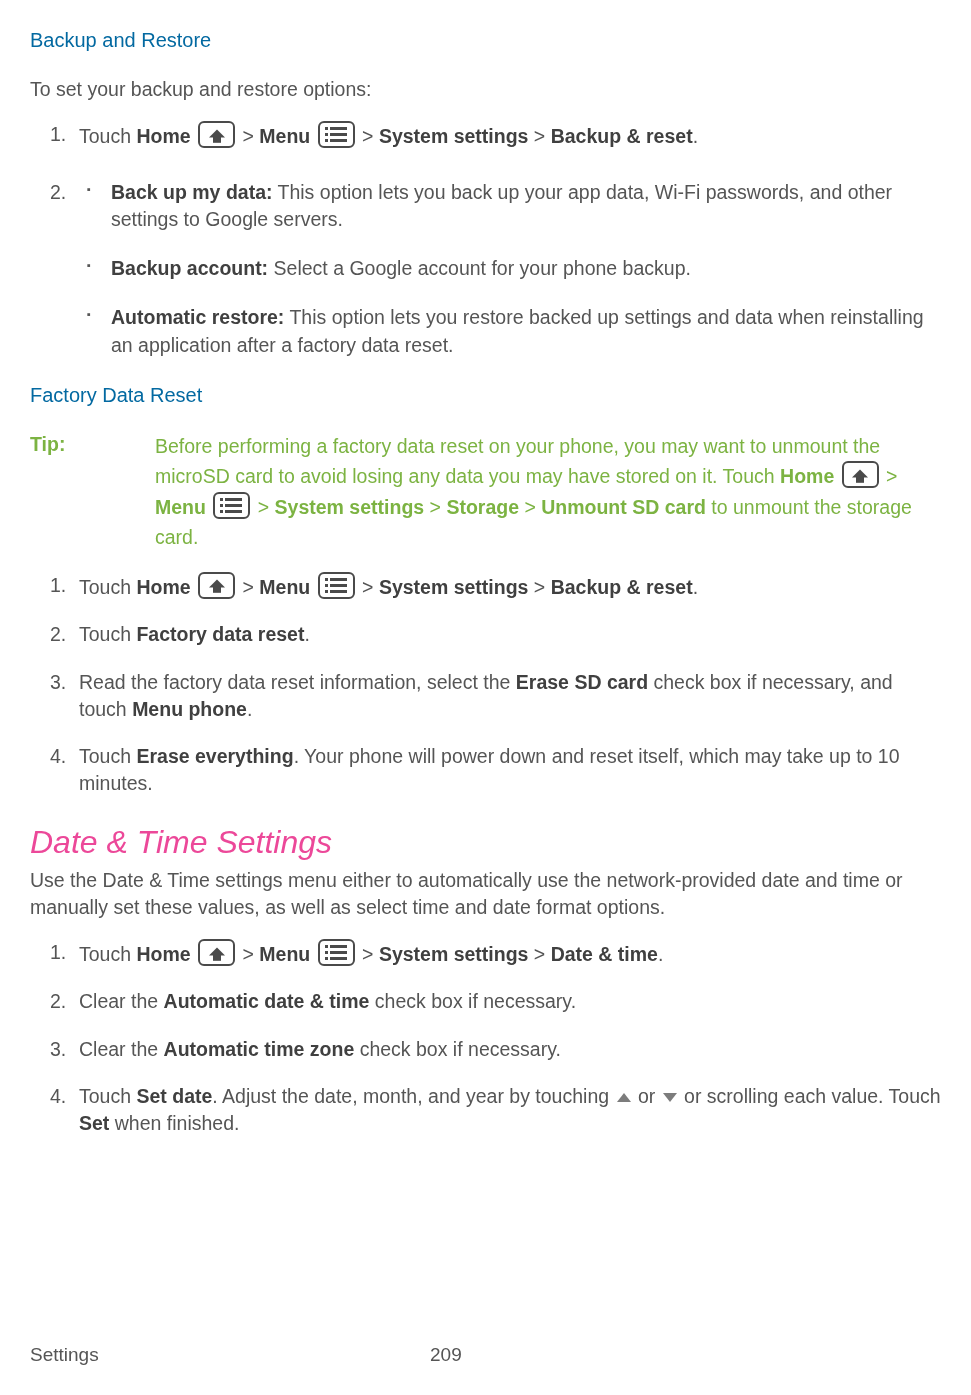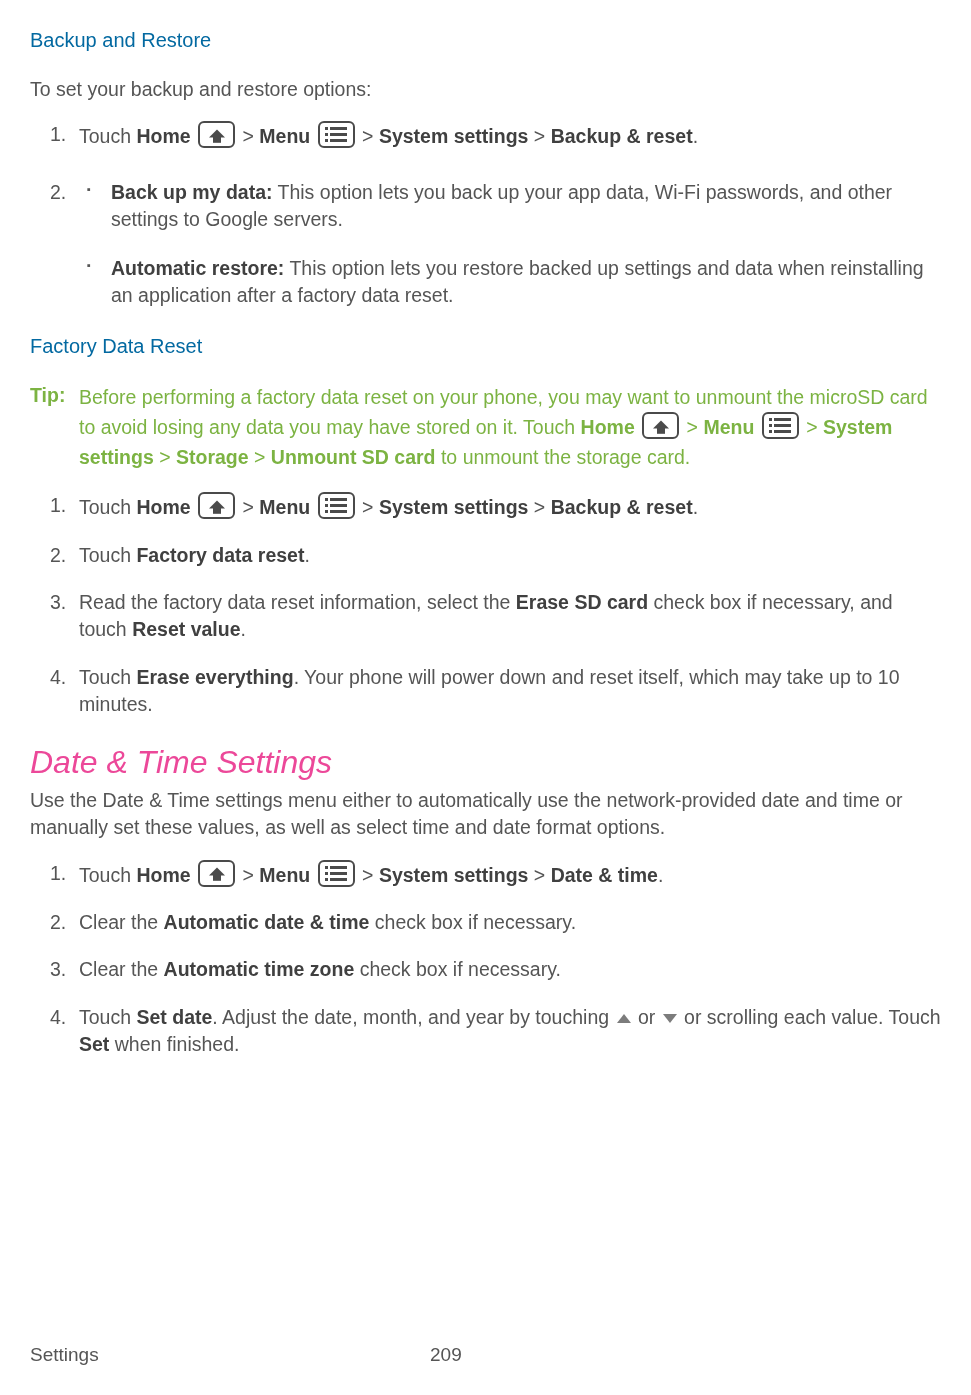--- a/index.html
+++ b/index.html
@@ -65,30 +65,32 @@
       color: #555555;
     }
     .bold {
       font-weight: bold;
       color: #404040;
       text-align: right;
     }
     .tip-block {
       display: flex;
       margin: 0 0 20px 0;
+      gap: 48px;
     }
     .tip-label {
       color: #7cb342;
       font-weight: bold;
       flex: 0 0 49px;
     }
     .tip-body {
       color: #7cb342;
       flex: 1;
       line-height: 1.55;
+      margin-left: 28px;
     }
     .tip-body .bold {
       color: #7cb342;
     }
     .icon-home {
       display: inline-block;
       vertical-align: -5px;
       width: 33px;
       height: 23px;
       border: 2px solid #4a4a4a;
@@ -193,20 +195,23 @@
     <span>Touch </span><span class="bold">Home</span>
     <span class="icon-home"></span><span> &gt; </span><span class="bold">Menu</span>
     <span class="icon-menu"></span><span> &gt; </span><span class="bold">System settings</span><span> &gt; </span><span class="bold">Backup &amp; reset</span><span>.</span>
   </li>
   <li>
     <ul class="ul2" style="margin-top:28px;">
       <li>
         <span class="bold">Back up my data:</span><span> This option lets you back up your app data, Wi-Fi passwords, and other settings to Google servers.</span>
       </li>
       <li>
+        <span class="bold">Backup account:</span><span> Select a Google account for your phone backup.</span>
+      </li>
+      <li>
         <span class="bold">Automatic restore:</span><span> This option lets you restore backed up settings and data when reinstalling an application after a factory data reset.</span>
       </li>
     </ul>
   </li>
 </ol>
 
 <div class="h3">Factory Data Reset</div>
 
 <div class="tip-block">
   <div class="tip-label">Tip:</div>
@@ -220,21 +225,21 @@
 <ol class="ol1">
   <li>
     <span>Touch </span><span class="bold">Home</span>
     <span class="icon-home"></span><span> &gt; </span><span class="bold">Menu</span>
     <span class="icon-menu"></span><span> &gt; </span><span class="bold">System settings</span><span> &gt; </span><span class="bold">Backup &amp; reset</span><span>.</span>
   </li>
   <li>
     <span>Touch </span><span class="bold">Factory data reset</span><span>.</span>
   </li>
   <li>
-    <span>Read the factory data reset information, select the </span><span class="bold">Erase SD card</span><span> check box if necessary, and touch </span><span class="bold">Reset value</span><span>.</span>
+    <span>Read the factory data reset information, select the </span><span class="bold">Erase SD card</span><span> check box if necessary, and touch </span><span class="bold">Menu phone</span><span>.</span>
   </li>
   <li>
     <span>Touch </span><span class="bold">Erase everything</span><span>. Your phone will power down and reset itself, which may take up to 10 minutes.</span>
   </li>
 </ol>
 
 <div class="h2">Date &amp; Time Settings</div>
 
 <p>Use the Date &amp; Time settings menu either to automatically use the network-provided date and time or manually set these values, as well as select time and date format options.</p>
 

